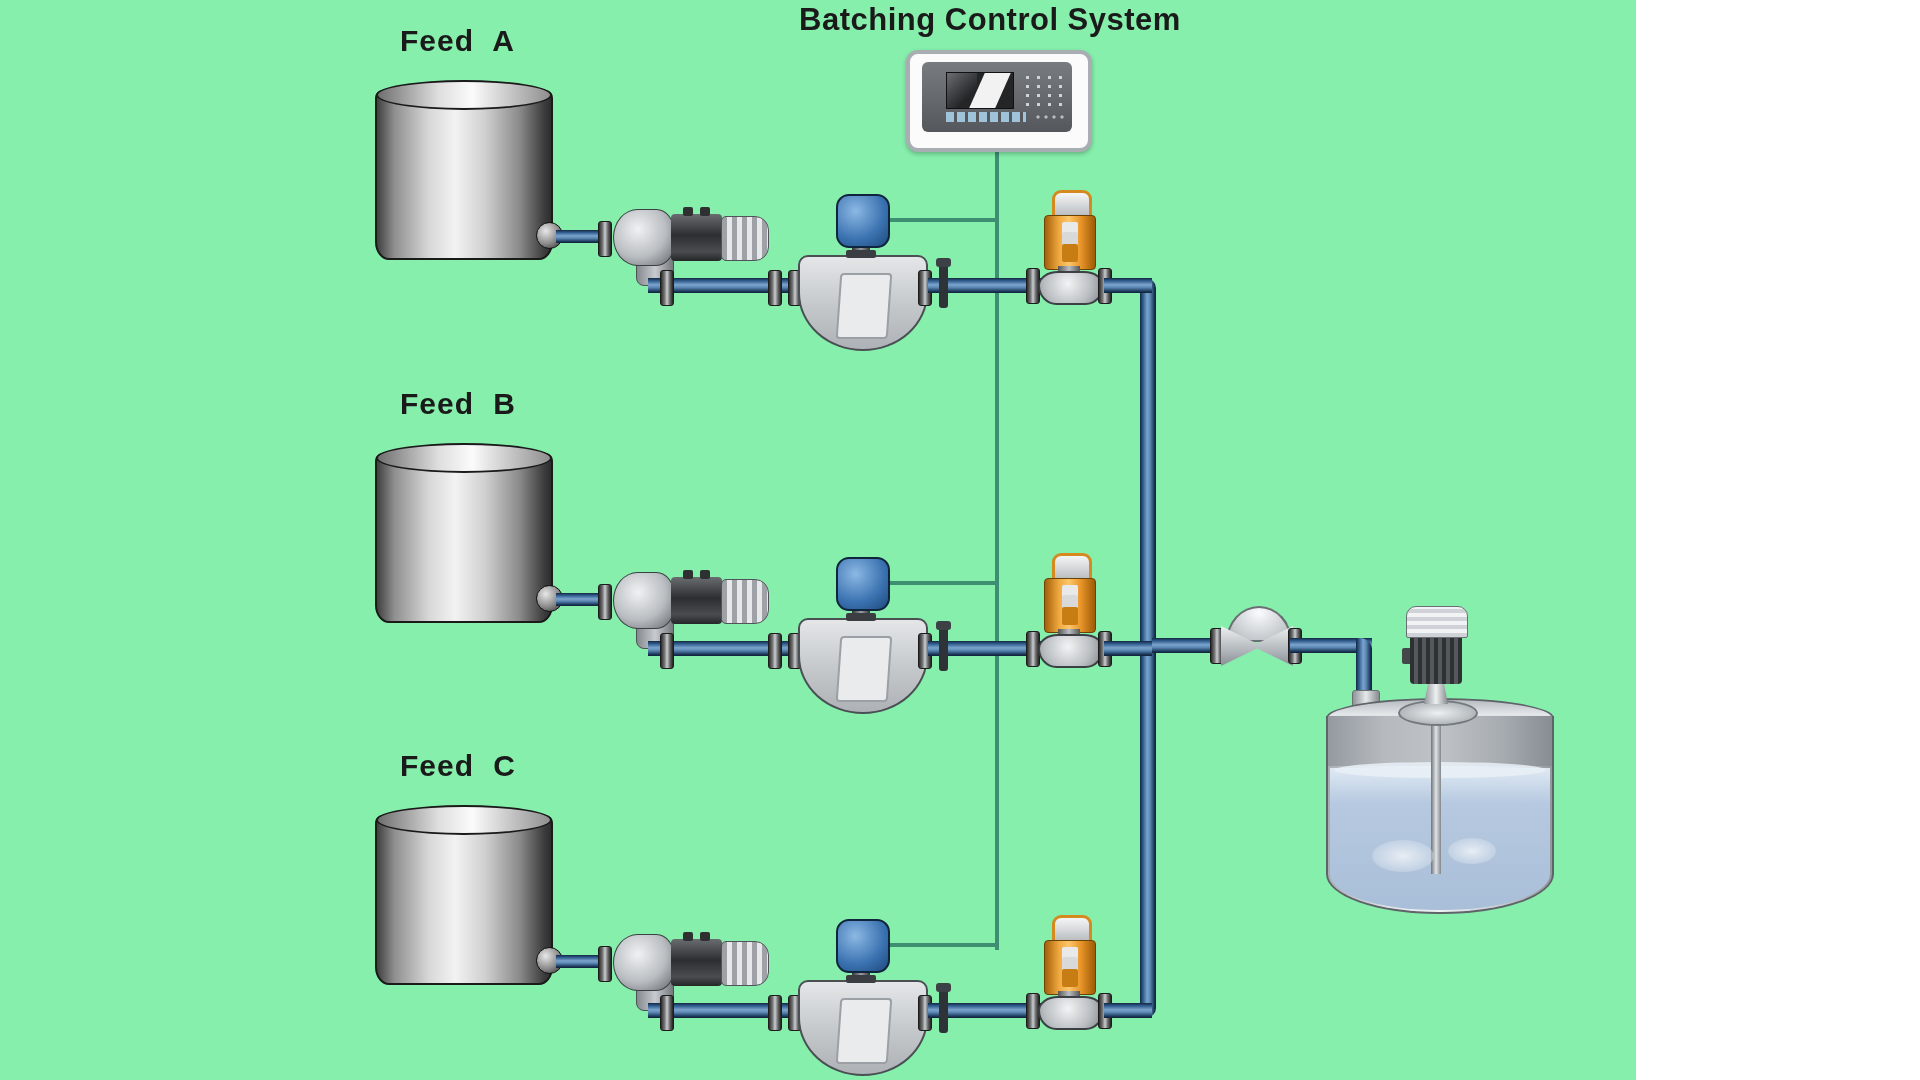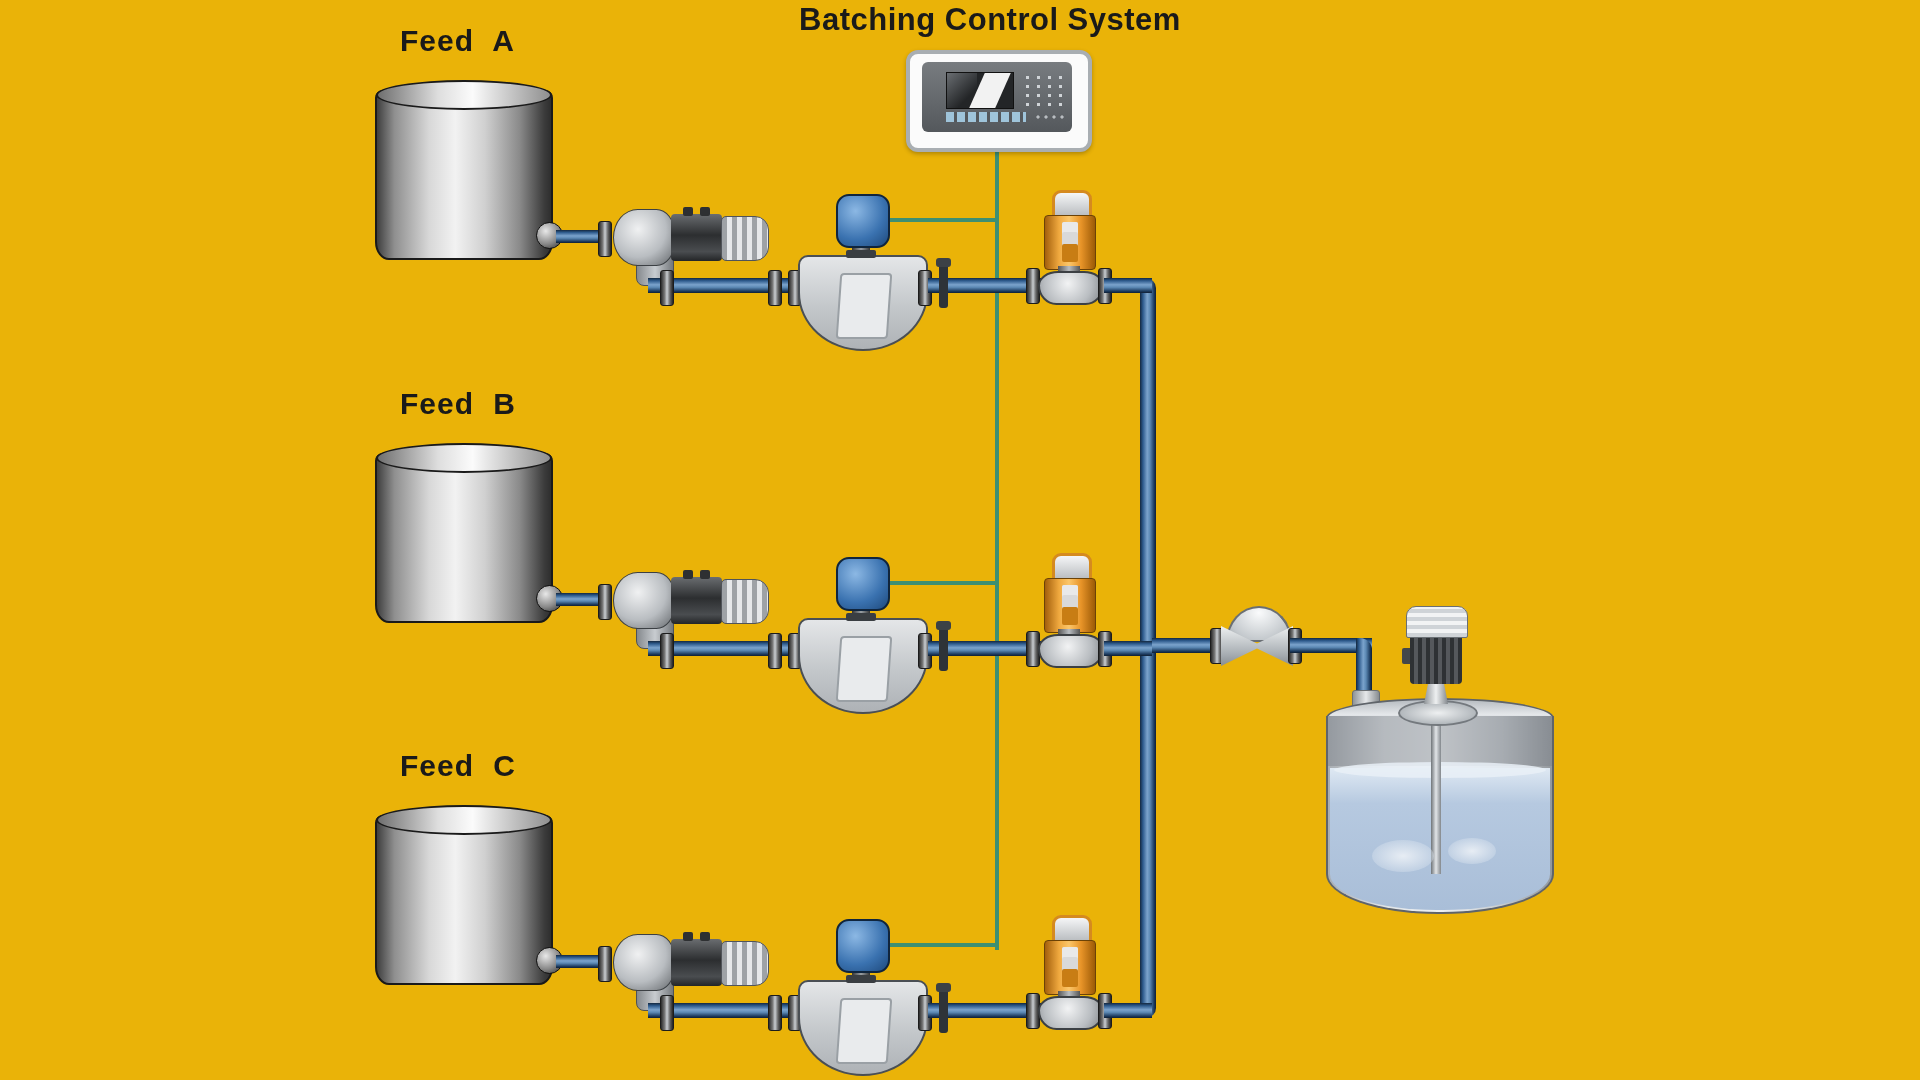--- a/index.html
+++ b/index.html
@@ -1,16 +1,16 @@
 <!DOCTYPE html>
 <html><head>
 <meta charset="utf-8">
 <style>
   html,body{margin:0;padding:0;background:#fff;}
-  #canvas{position:relative;width:1920px;height:1080px;background:#eab308;overflow:hidden;
+  #canvas{position:relative;width:1636px;height:1080px;background:#86efac;overflow:hidden;
           font-family:"Liberation Sans",sans-serif;}
   .abs{position:absolute;}
 
   
   .title{left:780px;top:2px;width:420px;text-align:center;font-size:31px;font-weight:bold;
          color:#1a1a1a;letter-spacing:.5px;}
   .feed-label{left:400px;top:24px;width:140px;font-size:30px;font-weight:bold;color:#1a1a1a;
               word-spacing:10px;letter-spacing:1px;}
 
   

